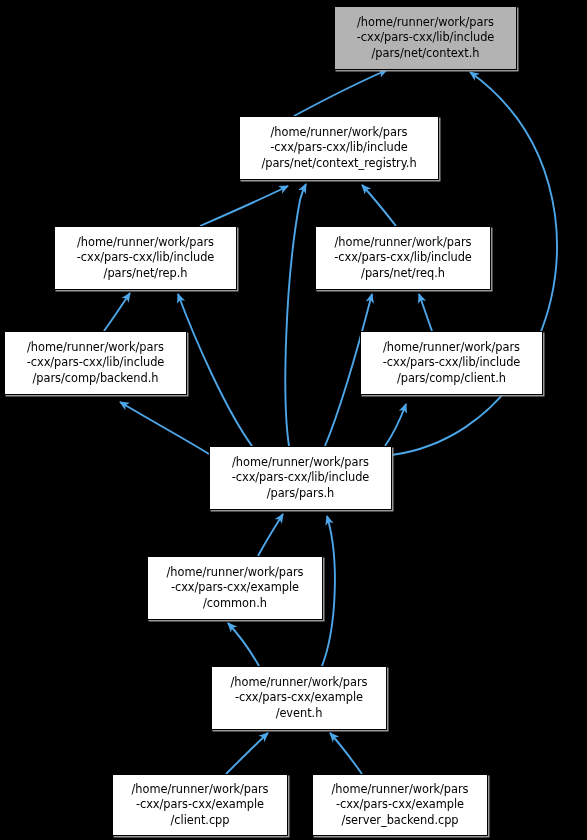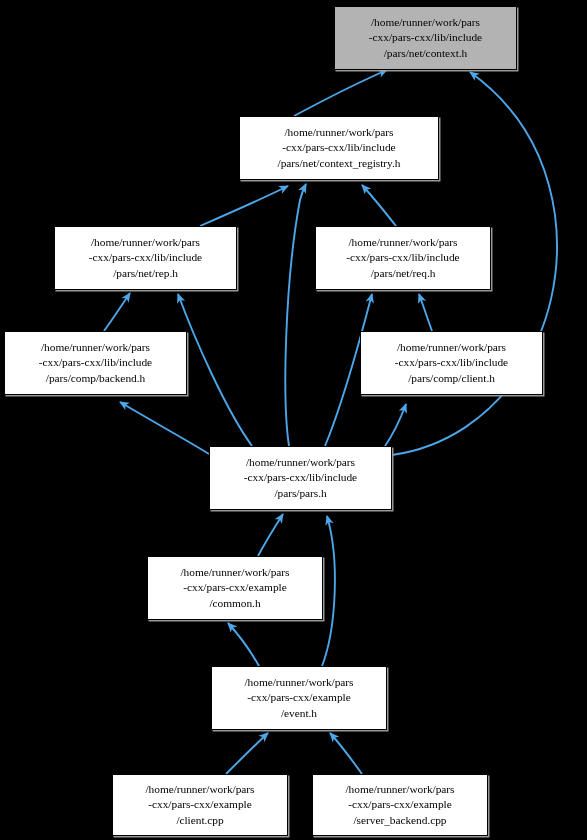--- a/index.html
+++ b/index.html
@@ -41,21 +41,21 @@
     z-index: 3;
   }
   .node.root {
     background: #b3b3b3;
     border-color: #000000;
   }
 </style>
 </head>
 <body>
 
-<div id="graph" style="background: rgb(0, 0, 0); font-family: Liberation Serif, serif;">
+<div id="graph" style="background: rgb(0, 0, 0);">
   <svg id="edge-layer" viewBox="0 0 587 840" width="587" height="840" xmlns="http://www.w3.org/2000/svg">
       <defs>
         <marker id="arrowhead" viewBox="0 0 10 10" refX="9" refY="5" markerWidth="5.2" markerHeight="5.2" orient="auto-start-reverse" markerUnits="strokeWidth">
           <path d="M 0 0.6 L 10 5 L 0 9.4 L 2.6 5 Z" fill="#4da6e8"></path>
         </marker>
       </defs>
       <path d="M 294,116 C 320,102 364,80 387,70" fill="none" stroke="#4da6e8" stroke-width="1.9" marker-end="url(#arrowhead)"></path>
       <path d="M 392,455 C 500,440 570,330 555,215 C 543,130 495,90 470,72" fill="none" stroke="#4da6e8" stroke-width="1.9" marker-end="url(#arrowhead)"></path>
       <path d="M 200,226 C 232,212 268,196 288,186" fill="none" stroke="#4da6e8" stroke-width="1.9" marker-end="url(#arrowhead)"></path>
       <path d="M 289,446 C 282,400 285,280 300,200 C 302,192 304,188 306,184" fill="none" stroke="#4da6e8" stroke-width="1.9" marker-end="url(#arrowhead)"></path>

